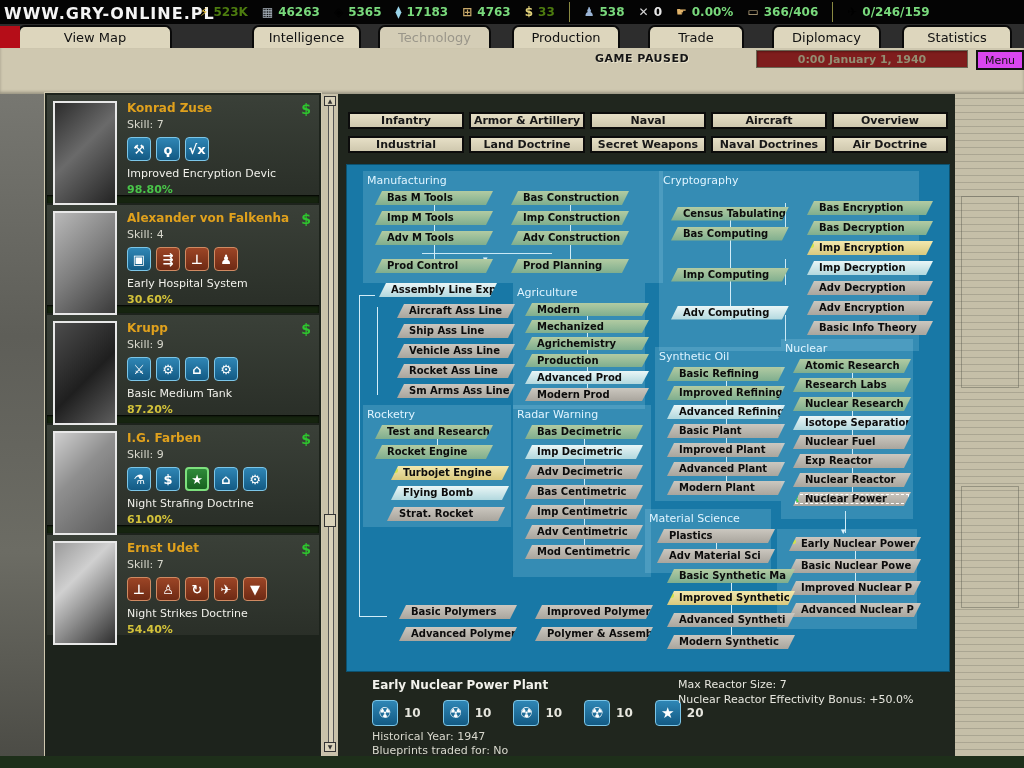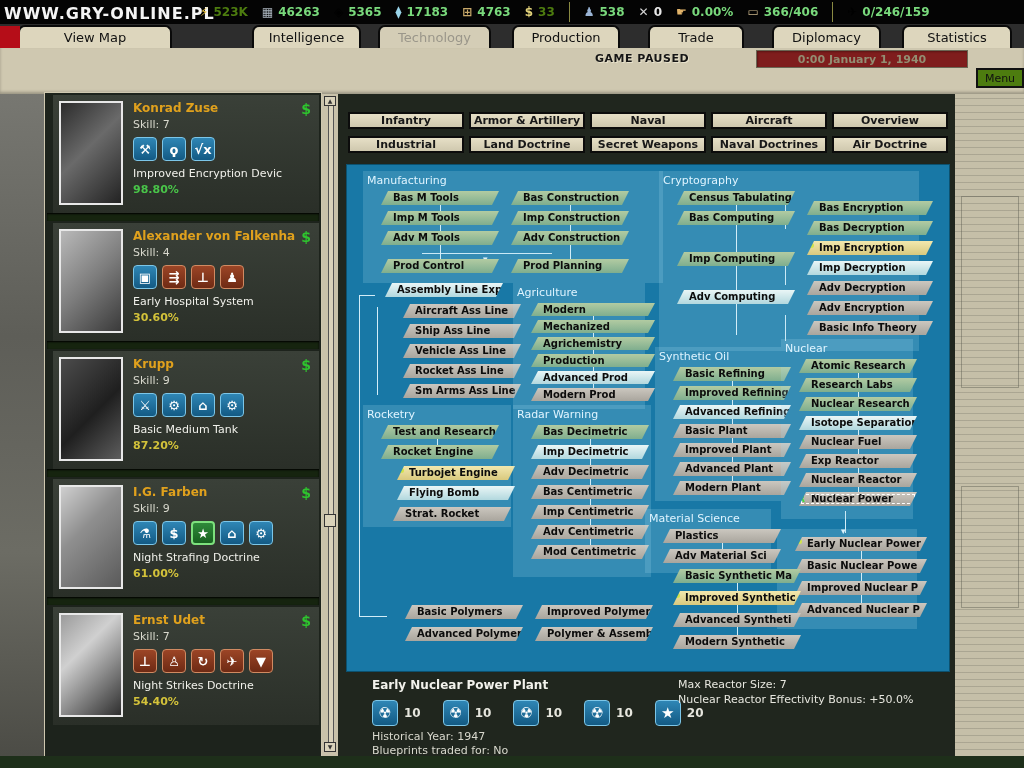--- a/index.html
+++ b/index.html
@@ -28,33 +28,33 @@
   .nt3{left:512px;width:104px}.nt4{left:648px;width:92px}.nt5{left:772px;width:105px}.nt6{left:902px;width:106px}
   
   #strip{position:absolute;left:0;top:48px;width:1024px;height:46px;background:#cfc8b0;
     box-shadow:inset 0 -2px 3px rgba(0,0,0,.25);}
   #gamepaused{position:absolute;left:595px;top:52px;font-size:11px;font-weight:bold;color:#151515;
     letter-spacing:.5px;text-shadow:1px 1px 0 #e8e2cc;}
   #datebox{position:absolute;left:756px;top:50px;width:210px;height:16px;background:#7f1d1d;
     border:1px solid #6a6654;box-shadow:inset 1px 1px 2px rgba(0,0,0,.3);display:flex;align-items:center;
     justify-content:center;font-size:11px;font-weight:bold;color:#92causally}
   #datebox{color:#938d72;}
-  #menubtn{position:absolute;left:976px;top:68px;width:44px;height:16px;background:#4d7c0f;border:2px solid #111;
+  #menubtn{position:absolute;left:976px;top:50px;width:44px;height:16px;background:#d946ef;border:2px solid #111;
     display:flex;align-items:center;justify-content:center;font-size:11px;color:#111;cursor:pointer;}
   
   #leftmargin{position:absolute;left:0;top:48px;width:44px;height:720px;
     background:linear-gradient(180deg,#7c7c76,#5e5e58 40%,#6c6c64 70%,#4a4a44);}
   #rightmargin{position:absolute;left:955px;top:56px;width:69px;height:712px;background:#c5bfa8;
     background-image:repeating-linear-gradient(180deg,rgba(90,90,80,.25) 0 1px,transparent 1px 7px);}
   .paperbox{position:absolute;border:1px solid rgba(90,90,80,.45);}
   #bottomstrip{position:absolute;left:0;top:756px;width:1024px;height:12px;background:#1e2f1a;}
   
   #sidebar{position:absolute;left:44px;top:92px;width:278px;height:666px;background:#1d231c;
     border:1px solid #cfc8b0;box-sizing:border-box;}
-  .team{position:relative;height:118px;margin:2px 2px 0 8px;background:linear-gradient(180deg,#3a4038,#2a2f28);
+  .team{position:relative;height:100px;margin:2px 2px 0 2px;background:linear-gradient(180deg,#3a4038,#2a2f28);
     padding:4px;box-sizing:border-box;cursor:pointer;}
   .teamsep{height:8px;margin:0 2px;background:#16240f;box-shadow:inset 0 1px 2px #000;}
   .photo{position:absolute;left:6px;top:6px;width:64px;height:104px;border:2px solid #e8e8e8;box-sizing:border-box;}
   .tinfo{position:absolute;left:80px;top:6px;width:186px;}
   .tname{font-size:12px;font-weight:bold;color:#e0a11d;}
   .tskill{font-size:11px;color:#d8d8cd;margin-top:3px;}
   .ticons{display:flex;gap:5px;margin-top:6px;}
   .tic{width:24px;height:24px;border-radius:4px;display:flex;align-items:center;justify-content:center;
     font-size:13px;color:#fff;font-weight:bold;box-sizing:border-box;}
   .tic.blue{background:linear-gradient(180deg,#2f86b5,#135a84);border:1px solid #7cc6e8;}
@@ -77,21 +77,21 @@
   
   .ttab{position:absolute;width:116px;height:17px;background:linear-gradient(180deg,#e6dfc6,#cfc8ae);
     border:2px solid #0c0c0c;box-sizing:border-box;display:flex;align-items:center;justify-content:center;
     font-size:11px;font-weight:bold;color:#181818;cursor:pointer;}
   
   #tree{position:absolute;left:346px;top:164px;width:604px;height:508px;background:#1878a6;
     border:1px solid #0c516f;box-sizing:border-box;}
   .sec{position:absolute;}
   .sec.bg{background:rgba(170,220,240,.20);}
   .sectitle{font-size:11px;color:#dff4ff;margin:3px 0 4px 4px;white-space:nowrap;}
-  .sec-cols{display:flex;gap:12px;padding:0 18px;}
+  .sec-cols{display:flex;gap:18px;padding:0 12px;align-items:center;}
   .col{display:flex;flex-direction:column;gap:6px;}
   .col.chain{background-image:linear-gradient(#d2edf8,#d2edf8);background-size:1px 100%;
     background-repeat:no-repeat;background-position:50% 0;}
   .tbox{position:relative;height:14px;line-height:14px;font-size:10px;font-weight:bold;color:#0c0c0c;
     padding-left:12px;box-sizing:border-box;white-space:nowrap;overflow:hidden;
     clip-path:polygon(7px 0,100% 0,calc(100% - 7px) 100%,0 100%);
     filter:drop-shadow(2px 2px 0 rgba(0,0,20,.35));cursor:pointer;}
   .st-g{background:linear-gradient(180deg,#b2cba2,#7fae8e);}
   .st-lb{background:linear-gradient(180deg,#eaf6f6,#b2d8de);}
   .st-y{background:linear-gradient(180deg,#f2e8ae,#d9c97e);}

